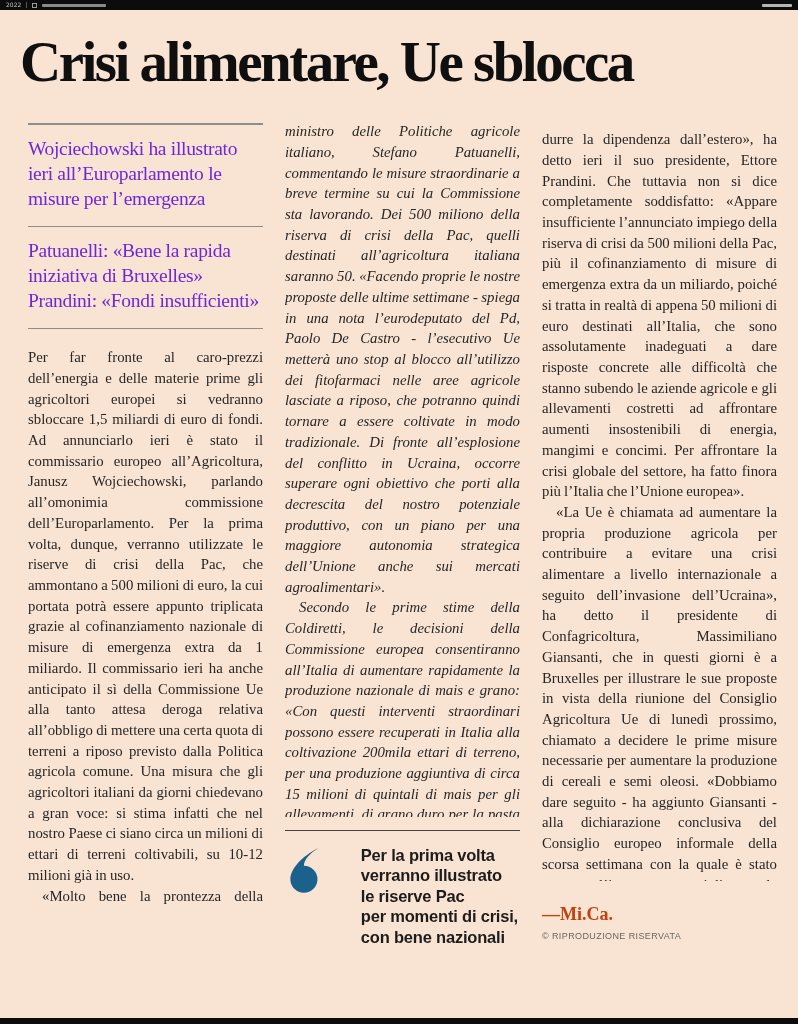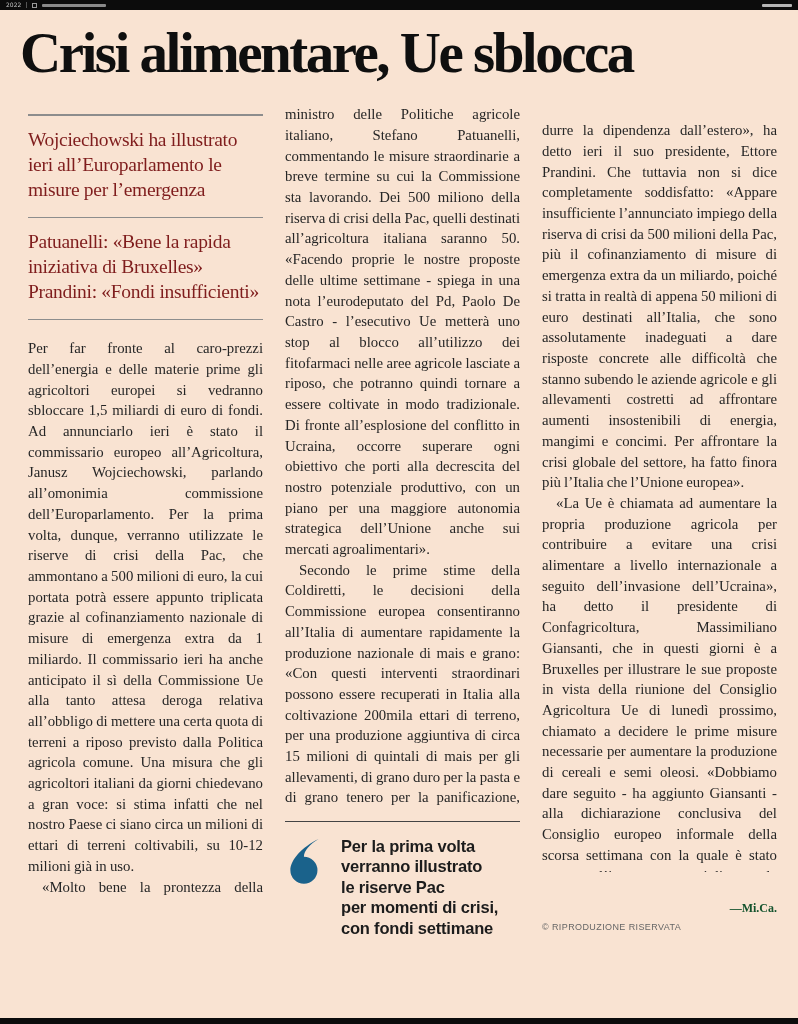--- a/index.html
+++ b/index.html
@@ -25,64 +25,64 @@
   .masthead-icon { width:5px; height:5px; border:1px solid #9a9a9a; }
   .streak { height:3px; background:#8a8a8a; border-radius:1px; }
   .streak.long { width:64px; }
   .streak.short { width:30px; background:#b5b5b5; }
   .bottom-bar {
     position:absolute; left:0; right:0; bottom:0;
     height:6px; background:#0c0c0c;
   }
   
   .headline {
-    padding:13px 20px 10px 20px;
+    padding:22px 20px 10px 20px;
     font-size:57px; line-height:1.04; font-weight:bold;
     letter-spacing:-2.5px; color:#0f0f0f;
   }
   .headline span { display:block; }
   
   .columns {
     display:flex; gap:22px;
     padding:0 22px 0 28px;
     height:846px;
   }
   .col { flex:0 0 235px; width:235px; display:flex; flex-direction:column; position:relative; }
   .rule { border-top:1px solid #8d8d8d; width:100%; }
   
   .kicker-rule-top { margin-top:22px; }
   .kicker-label {
     color:#19638c; font-weight:bold; font-size:24px; letter-spacing:-0.5px;
     padding:9px 0 30px 0;
   }
   .deck {
-    font-size:19.5px; line-height:25px; color:#7f1d1d;
+    font-size:19.5px; line-height:25px; color:#6d28d9;
     padding:11px 0 15px 0; letter-spacing:-0.3px;
   }
   
   .body {
     font-size:14.8px; line-height:20.7px; text-align:justify;
     color:#262626; overflow:hidden; word-spacing:-0.5px;
   }
   .body p + p { text-indent:14px; }
   .col-left .body { margin-top:18px; height:560px; }
-  .col-mid .body { margin-top:12px; height:725px; }
+  .col-mid .body { margin-top:20px; height:725px;font-style:italic; }
   .col-right .body { margin-top:28px; height:752px; }
   
   .quote-rule { margin-top:13px; border-top:1px solid #444; }
-  .pull-quote { display:flex; gap:16px; padding:14px 2px 0 2px; }
+  .pull-quote { display:flex; gap:16px; padding:14px 2px 0 2px;justify-content:space-between; }
   .quote-mark { flex:0 0 38px; padding-top:2px; }
   .quote-text {
     font-family:"Liberation Sans", sans-serif; font-weight:bold;
     font-size:16.5px; line-height:20.5px; color:#1c1c1c; letter-spacing:-0.2px;
   }
   .quote-text span { display:block; }
   
   .byline {
-    margin-top:auto; text-align:right; font-weight:bold; font-size:12px; color:#14532d;
+    margin-top:auto; font-weight:bold; font-size:18px; color:#c2410c;
   }
   .copyright {
     text-align:left; font-family:"Liberation Sans", sans-serif;
     font-size:9px; color:#666; letter-spacing:0.4px; padding:6px 0 6px 0;
   }
 </style>
 </head>
 <body>
 
 <div class="press-bar">
@@ -124,21 +124,21 @@
       <span class="quote-mark">
         <svg width="38" height="50" viewBox="0 0 36 48" aria-hidden="true">
           <path d="M30 1 C14 9 3 21 3 31 a13 13 0 1 0 13 -13 c0 -6 6 -12 14 -17 z" fill="#1a628b"></path>
         </svg>
       </span>
       <span class="quote-text">
         <span>Per la prima volta</span>
         <span>verranno illustrato</span>
         <span>le riserve Pac</span>
         <span>per momenti di crisi,</span>
-        <span>con fondi settimane</span>
+        <span>con bene nazionali</span>
       </span>
     </div>
   </div>
 
   <div class="col col-right">
     <div class="body">
       <p>durre la dipendenza dall’estero», ha detto ieri il suo presidente, Ettore Prandini. Che tuttavia non si dice completamente soddisfatto: «Appare insufficiente l’annunciato impiego della riserva di crisi da 500 milioni della Pac, più il cofinanziamento di misure di emergenza extra da un miliardo, poiché si tratta in realtà di appena 50 milioni di euro destinati all’Italia, che sono assolutamente inadeguati a dare risposte concrete alle difficoltà che stanno subendo le aziende agricole e gli allevamenti costretti ad affrontare aumenti insostenibili di energia, mangimi e concimi. Per affrontare la crisi globale del settore, ha fatto finora più l’Italia che l’Unione europea».</p>
       <p>«La Ue è chiamata ad aumentare la propria produzione agricola per contribuire a evitare una crisi alimentare a livello internazionale a seguito dell’invasione dell’Ucraina», ha detto il presidente di Confagricoltura, Massimiliano Giansanti, che in questi giorni è a Bruxelles per illustrare le sue proposte in vista della riunione del Consiglio Agricoltura Ue di lunedì prossimo, chiamato a decidere le prime misure necessarie per aumentare la produzione di cereali e semi oleosi. «Dobbiamo dare seguito - ha aggiunto Giansanti - alla dichiarazione conclusiva del Consiglio europeo informale della scorsa settimana con la quale è stato assunto l’impegno a migliorare la sicurezza alimentare, riducendo la dipendenza dalle importazioni di prodotti agricoli chiave».</p>
     </div>
     <div class="byline">—Mi.Ca.</div>

